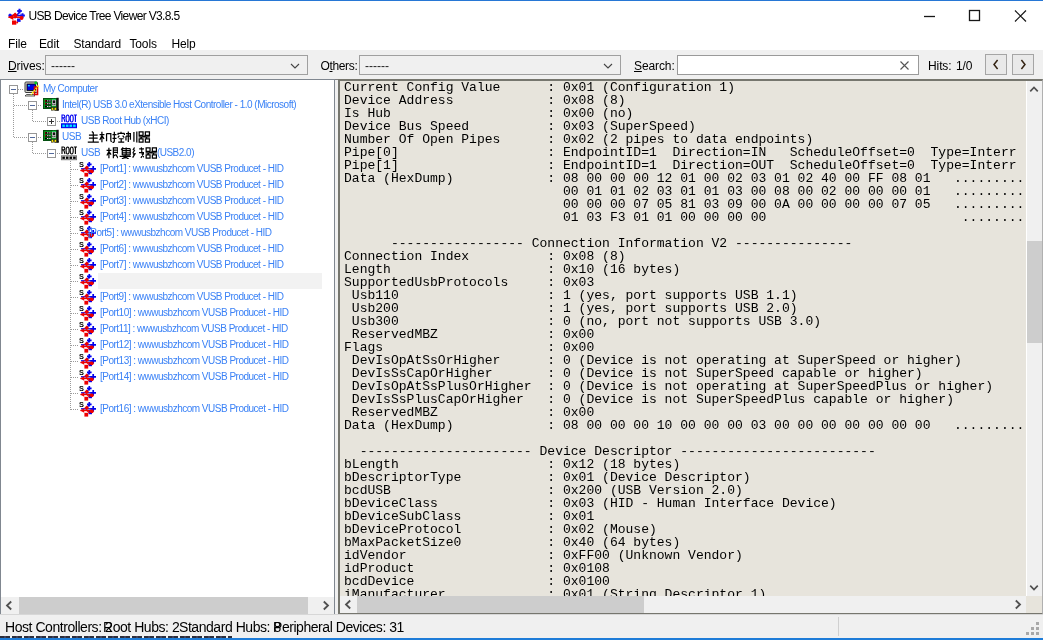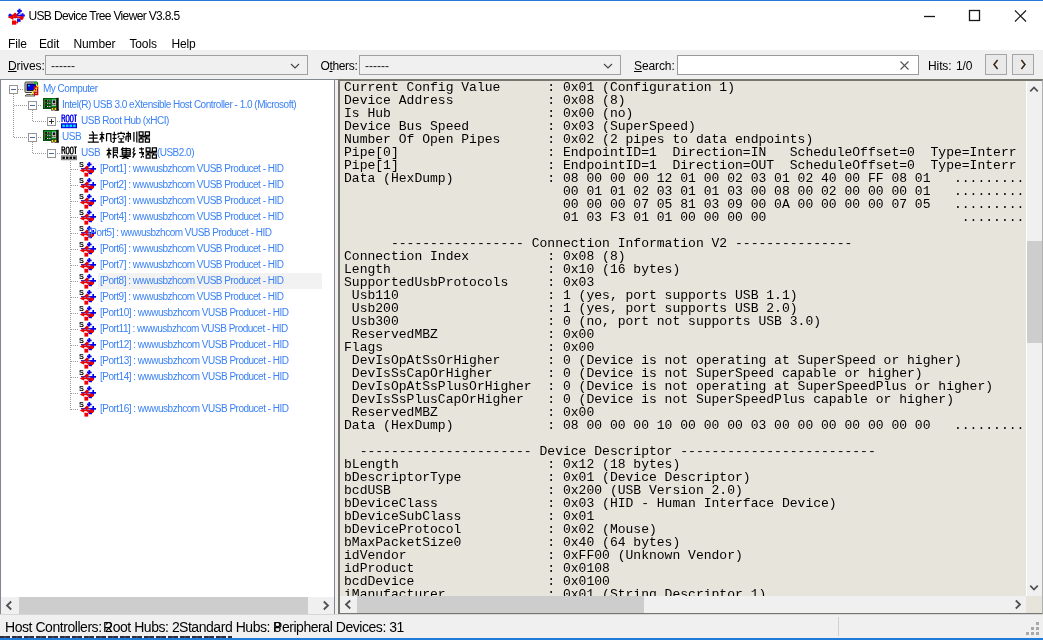--- a/index.html
+++ b/index.html
@@ -39,21 +39,21 @@
 <span class="abs" style="left:28.5px;top:9px;font-size:12px;letter-spacing:-0.65px">USB Device Tree Viewer V3.8.5</span>
 <svg class="abs" style="left:918px;top:5px" width="120" height="22" viewBox="0 0 120 22">
   <path d="M6 11.5 H17" stroke="#171717" stroke-width="1.3"></path>
   <rect x="51.5" y="5.5" width="10" height="10" fill="none" stroke="#171717" stroke-width="1.3"></rect>
   <path d="M97 5.5 L108 16.5 M108 5.5 L97 16.5" stroke="#171717" stroke-width="1.2"></path>
 </svg>
 
 <div class="abs" style="left:0;top:31px;width:1043px;height:19px;background:#fff"></div>
 <span class="mi" style="left:8px;top:37px">File</span>
 <span class="mi" style="left:39px;top:37px">Edit</span>
-<span class="mi" style="left:73.5px;top:37px">Number</span>
+<span class="mi" style="left:73.5px;top:37px">Standard</span>
 <span class="mi" style="left:129.5px;top:37px">Tools</span>
 <span class="mi" style="left:171.5px;top:37px">Help</span>
 
 <div class="abs" style="left:0;top:50px;width:1043px;height:29px;background:#f0f0f0"></div>
 <div class="abs" style="left:0;top:79px;width:1043px;height:1px;background:#7e7e7e"></div>
 <span class="lbl" style="left:8px;top:59px"><u>D</u>rives:</span>
 <div class="combo" style="left:45px;top:55px;width:263px">
     <span>------</span>
   <svg style="position:absolute;right:7px;top:7px" width="10" height="6" viewBox="0 0 10 6">
       <path d="M1 1 L5 5 L9 1" fill="none" stroke="#444" stroke-width="1.1"></path>
@@ -339,21 +339,20 @@
         <path d="M14.2 5 v5.6 M11.4 7.8 h5.6" stroke="#0000ee" stroke-width="1.7"></path>
         <rect x="9.6" y="9.6" width="3.4" height="3.6" fill="#0000ee"></rect>
         <path d="M1.5 9.5 H12.5" stroke="#ee0000" stroke-width="1.3"></path>
         <path d="M5.2 7.2 L1.2 9.5 L5.2 11.8 z" fill="#ee0000"></path>
         <path d="M7.8 9.5 L10.8 12" stroke="#ee0000" stroke-width="1.2"></path>
         <rect x="6" y="5.2" width="3.4" height="3.4" fill="#ee0000" transform="rotate(45 7.7 6.9)"></rect>
         <circle cx="12.8" cy="10.3" r="1.9" fill="#ee0000"></circle>
         <rect x="5.4" y="11.8" width="3.8" height="3.8" fill="#ee0000"></rect>
         <text x="0" y="6" font-family="Liberation Sans, sans-serif" font-weight="bold" font-size="7.4" fill="#000">S</text>
       </svg>
-<span class="tt" style="left:100px;top:273px">[Port8] : wwwusbzhcom VUSB Producet - HID</span>
 <svg style="position:absolute;left:79px;top:289px" width="17" height="17" viewBox="0 0 17 17">
         <path d="M2 7.8 H14" stroke="#0000ee" stroke-width="1.3"></path>
         <path d="M6.5 8 L10 4.2" stroke="#0000ee" stroke-width="1.2"></path>
         <path d="M10.3 1 v4.6 M8 3.3 h4.6" stroke="#0000ee" stroke-width="1.7"></path>
         <path d="M14.2 5 v5.6 M11.4 7.8 h5.6" stroke="#0000ee" stroke-width="1.7"></path>
         <rect x="9.6" y="9.6" width="3.4" height="3.6" fill="#0000ee"></rect>
         <path d="M1.5 9.5 H12.5" stroke="#ee0000" stroke-width="1.3"></path>
         <path d="M5.2 7.2 L1.2 9.5 L5.2 11.8 z" fill="#ee0000"></path>
         <path d="M7.8 9.5 L10.8 12" stroke="#ee0000" stroke-width="1.2"></path>
         <rect x="6" y="5.2" width="3.4" height="3.4" fill="#ee0000" transform="rotate(45 7.7 6.9)"></rect>

